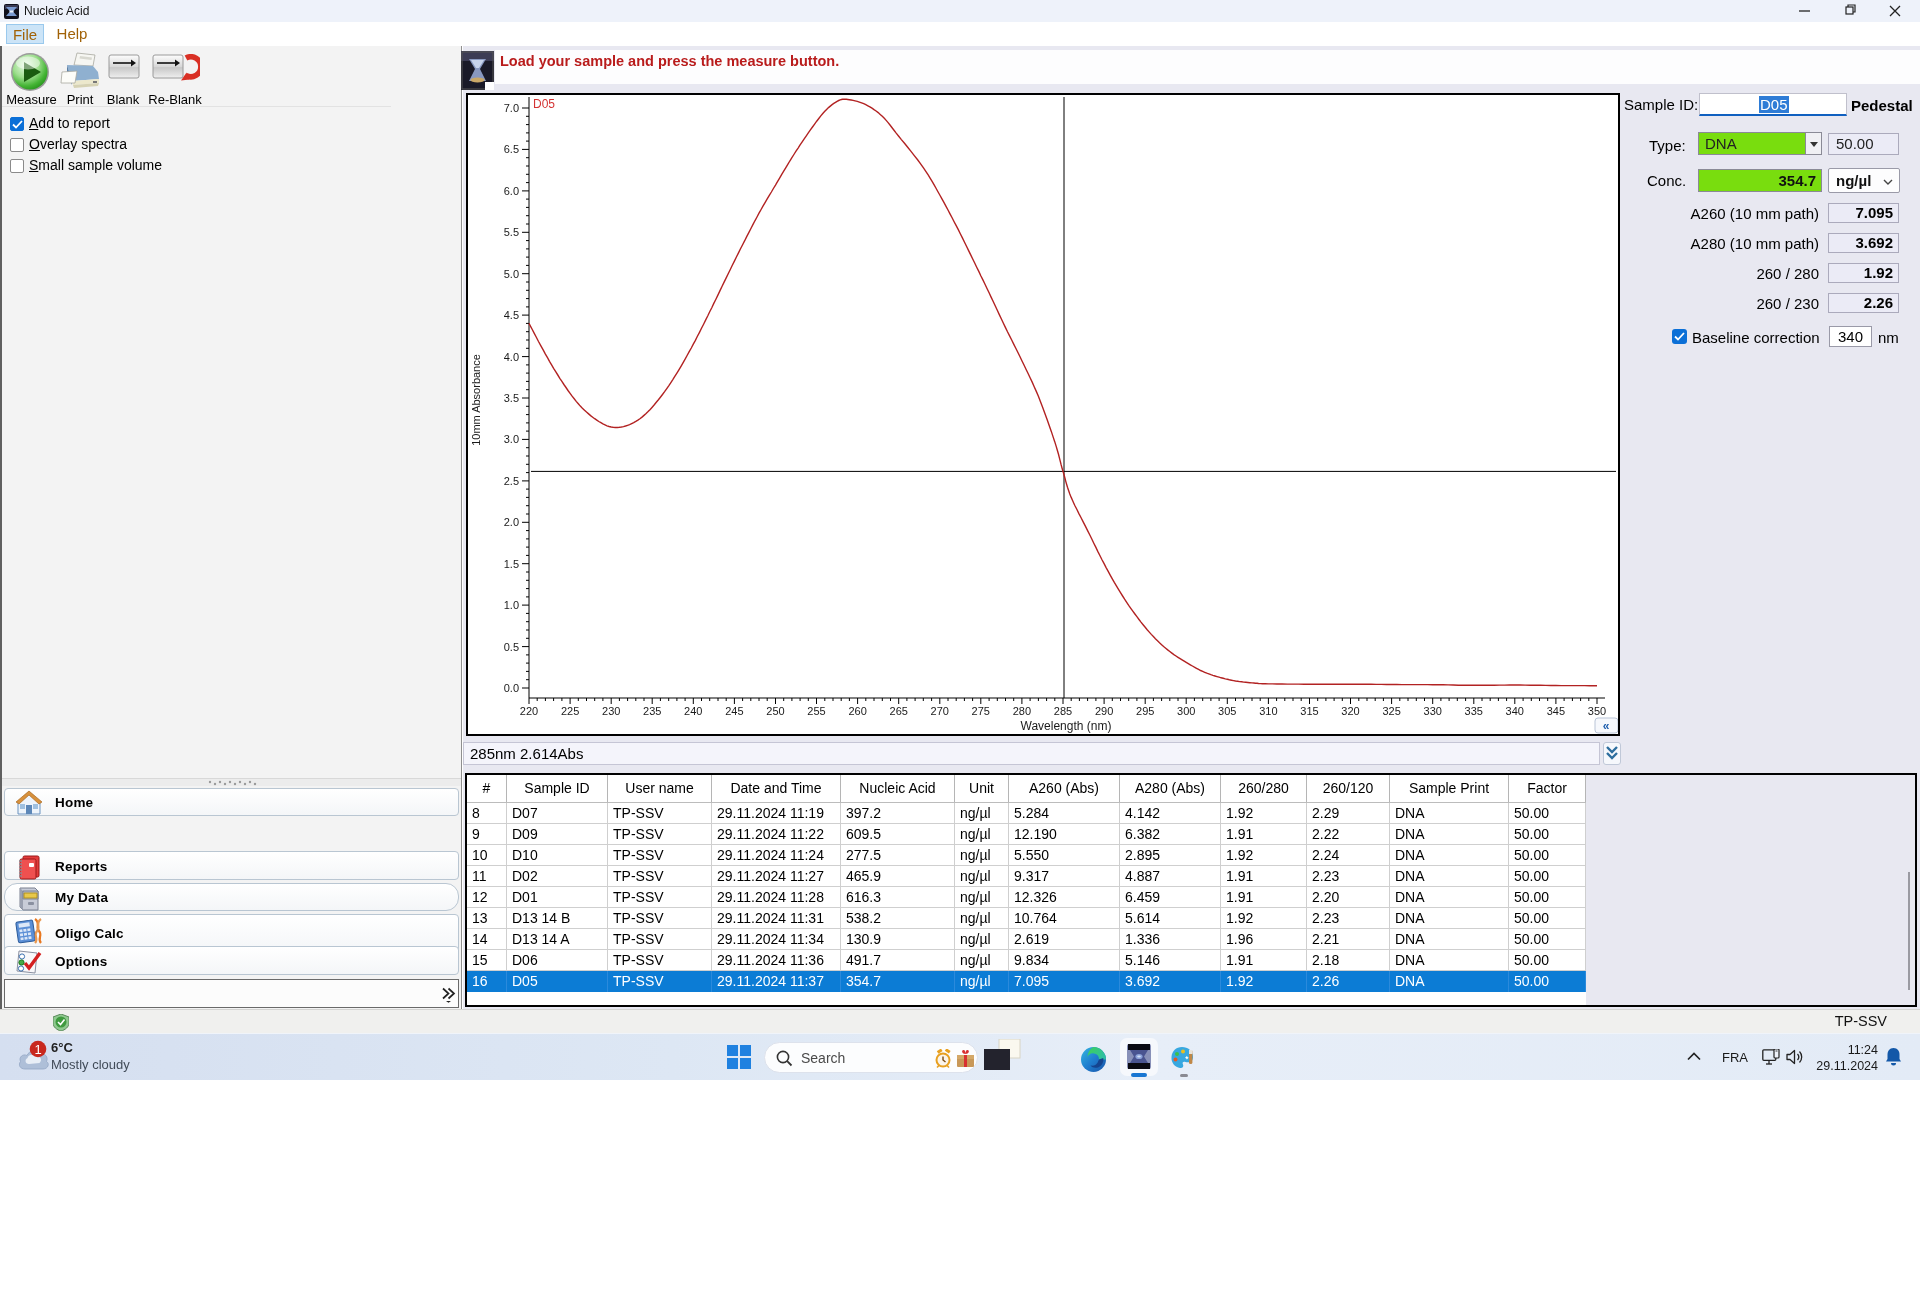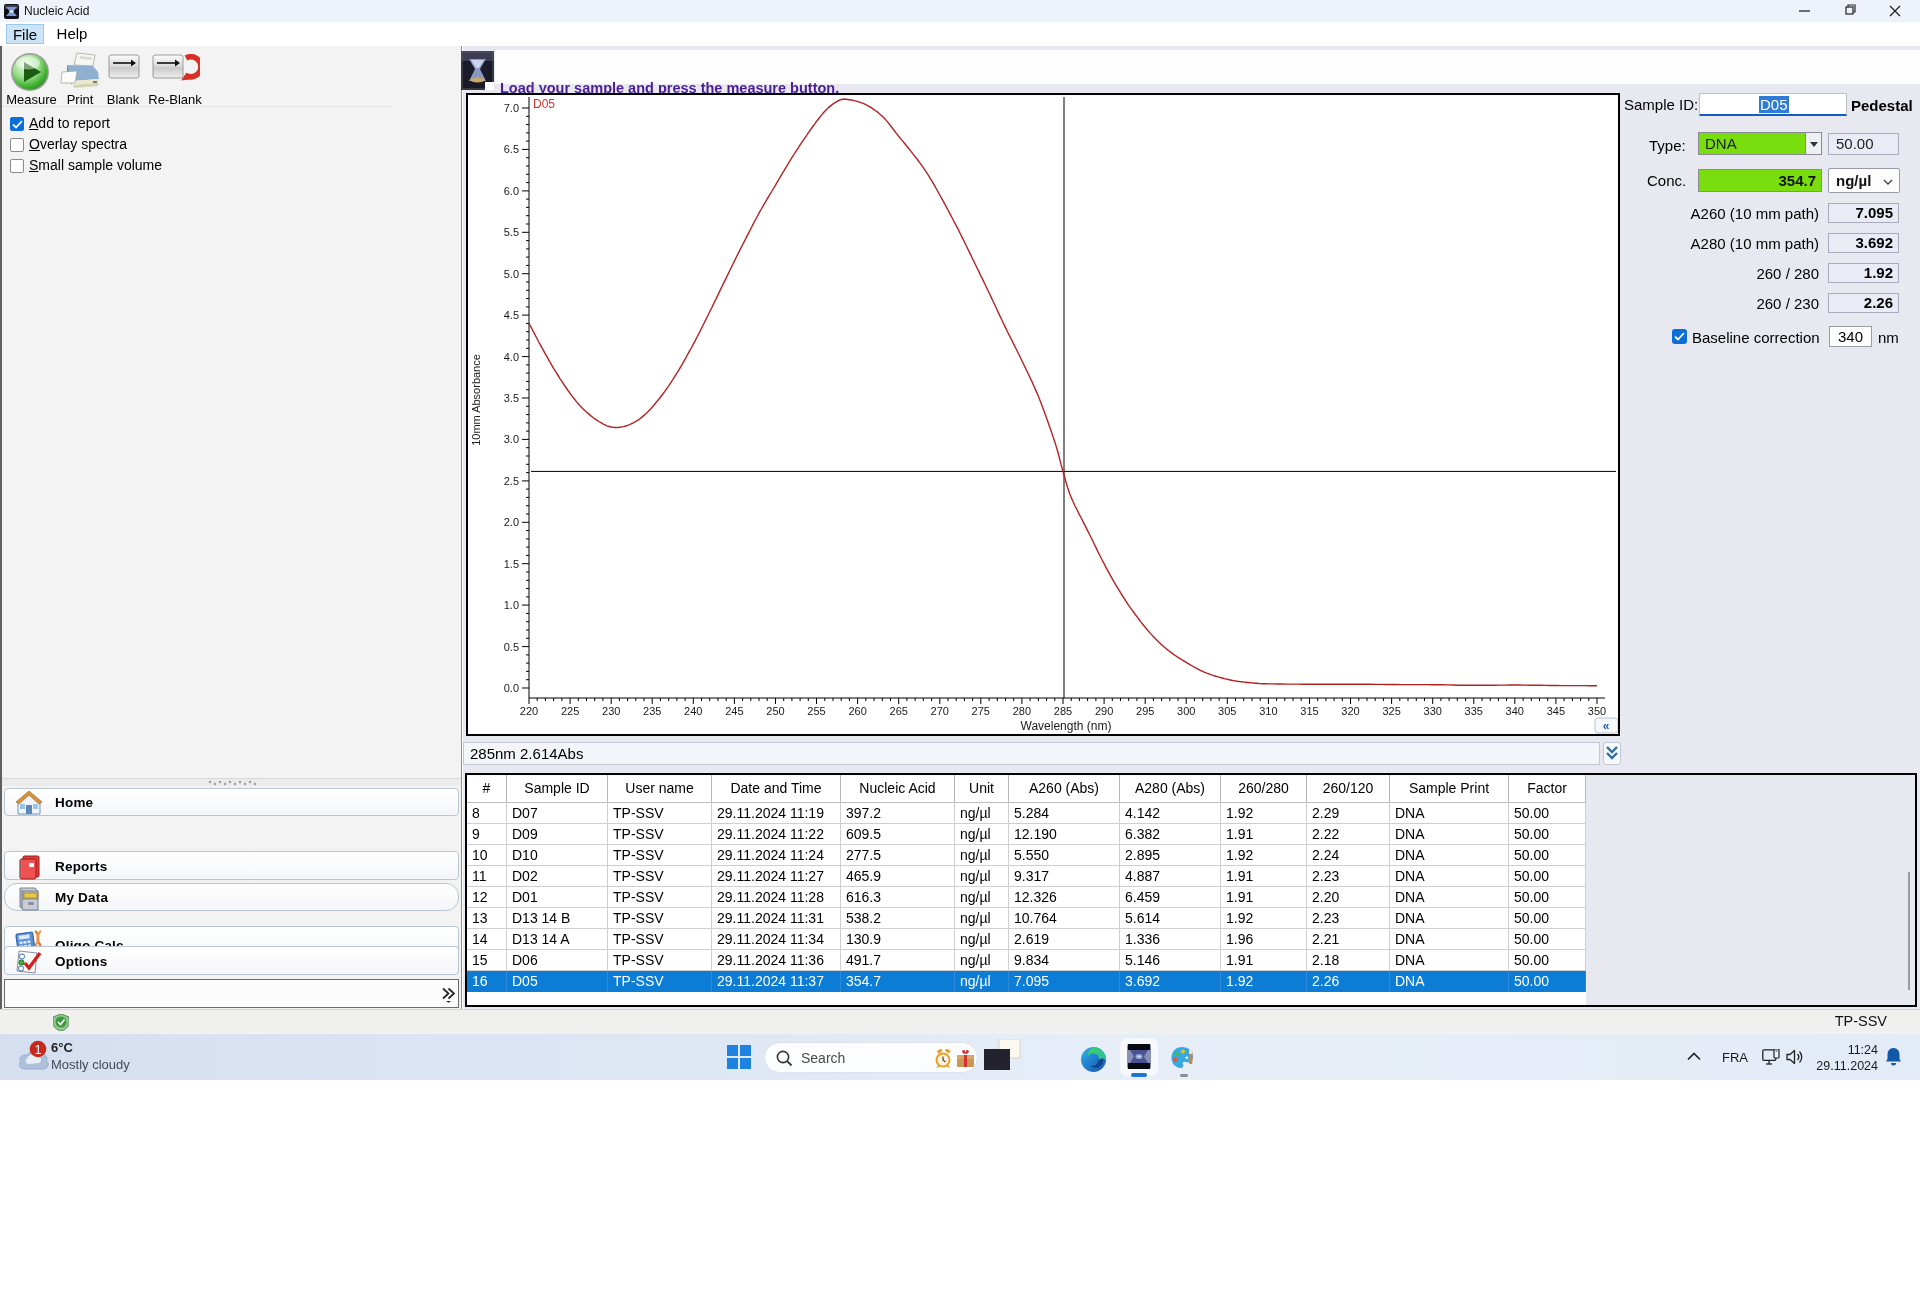--- a/index.html
+++ b/index.html
@@ -1,35 +1,35 @@
 <!DOCTYPE html>
 <html><head>
 <meta charset="utf-8">
 <style>
 * { margin:0; padding:0; box-sizing:border-box; }
 html,body { width:1920px; height:1312px; background:#fff; font-family:"Liberation Sans", sans-serif; position:relative; overflow:hidden; }
 .abs { position:absolute; }
 #titlebar { left:0; top:0; width:1920px; height:22px; background:#eef2fa; }
 #titlebar .title { position:absolute; left:24px; top:4px; font-size:12px; color:#111; }
 #menubar { left:0; top:22px; width:1920px; height:24px; background:#fff; }
-.menuitem { position:absolute; top:2px; height:20px; line-height:20px; font-size:15px; color:#000000; text-align:center; }
+.menuitem { position:absolute; top:2px; height:20px; line-height:20px; font-size:15px; color:#a16207; text-align:center; }
 #leftpanel { left:0; top:46px; width:462px; height:963px; background:#f3f3f3; border-right:1px solid #8f8f8f; border-left:2px solid #606060; }
 #toolbar { position:absolute; left:0; top:0; width:389px; height:61px; border-bottom:1px solid #e2e2e2; }
 .tlabel { position:absolute; top:46px; font-size:13px; color:#000; text-align:center; white-space:nowrap; }
 .cbrow { position:absolute; left:8px; font-size:14px; color:#000; }
 .cb { position:absolute; width:14px; height:14px; border:1px solid #8a8a8a; border-radius:2px; background:#fff; }
 .cbchecked { background:#0b6fd7; border-color:#0b6fd7; }
 .cbtext { position:absolute; left:19px; top:-2px; white-space:nowrap; }
 .u { text-decoration:underline; }
 .navitem { position:absolute; left:2px; width:455px; background:linear-gradient(#ffffff,#f4f6f8); border:1px solid #b9c6d2; border-radius:4px; }
 .navitem .nlabel { position:absolute; left:50px; top:50%; transform:translateY(-50%); font-size:13.5px; font-weight:bold; color:#000; letter-spacing:0.2px; }
 .navsel { background:#cde5f7; border:1px solid #4a90c8; }
 #main { left:463px; top:46px; width:1457px; height:963px; background:#e8e8f1; }
 #loadbar { position:absolute; left:32px; top:4px; width:1425px; height:34px; background:#fdfdfe; }
-#loadtext { position:absolute; left:37px; top:9px; font-size:14.5px; font-weight:bold; color:#4c1d95;margin-top:27px; }
+#loadtext { position:absolute; left:37px; top:9px; font-size:14.5px; font-weight:bold; color:#b91c1c; }
 #chartbox { position:absolute; left:3px; top:47px; width:1154px; height:643px; background:#fff; border:2px solid #000; }
 #statusbar285 { position:absolute; left:0px; top:696px; width:1137px; height:23px; background:#f4f4fb; border:1px solid #c5c5d5; font-size:15px; color:#000; line-height:21px; padding-left:6px; }
 #dblarrow { position:absolute; left:1140px; top:696px; width:18px; height:23px; background:#f6f8fc; border:1px solid #c0c8d8; border-radius:3px; }
 #tablebox { position:absolute; left:2px; top:727px; width:1452px; height:234px; background:#e8e8f1; border:2px solid #000; }
 #tablewhite { position:absolute; left:0; top:0; width:1119px; height:230px; background:#fff; }
 .hcell { position:absolute; top:0; height:27px; border-right:1px solid #b5b5b5; font-size:14px; color:#000; text-align:center; line-height:27px; background:#fff; }
 .trow { position:absolute; left:0; height:21px; width:1119px; }
 .tcell { position:absolute; top:0; height:21px; border-right:1px solid #cfcfcf; font-size:14px; line-height:20px; padding-left:5px; color:#000; white-space:nowrap; overflow:hidden; }
 .rowsel { background:#0c7cd5; }
 .rowsel .tcell { color:#fff; border-right-color:#2b8adc; }
@@ -179,21 +179,21 @@
   <div class="navitem" style="top:837px;height:28px;border-radius:13px;">
     <svg class="abs" style="left:10px;top:1px" width="28" height="26" viewBox="0 0 28 26">
       <path d="M5 3 L20 3 L23 6 L23 25 L8 25 L5 22 Z" fill="#c8ccd8" stroke="#7a8090"></path>
       <path d="M5 3 L8 6 L8 25 L5 22 Z" fill="#9aa0b0"></path>
       <path d="M8 6 L23 6 L23 14 L8 14 Z" fill="#b8bdcc" stroke="#7a8090"></path>
       <path d="M9 8 L22 8 L22 13 L9 13 Z" fill="#e8c84a" stroke="#b09020"></path>
       <rect x="13" y="17" width="6" height="3" rx="1" fill="#8a90a0"></rect>
     </svg>
     <span class="nlabel">My Data</span>
   </div>
-  <div class="navitem" style="top:868px;height:38px;margin-top:12px;">
+  <div class="navitem" style="top:868px;height:38px;">
     <svg class="abs" style="left:10px;top:2px" width="28" height="27" viewBox="0 0 28 27">
       <rect x="2" y="4" width="17" height="21" rx="2" fill="#5b8fd6" stroke="#2a5a9a" transform="rotate(-8 10 14)"></rect>
       <rect x="4.5" y="6" width="11" height="4" fill="#dce8f8" transform="rotate(-8 10 14)"></rect>
       <g fill="#dce8f8" transform="rotate(-8 10 14)">
         <rect x="4.5" y="12" width="3" height="2.6"></rect>
           <rect x="8.5" y="12" width="3" height="2.6"></rect>
           <rect x="12.5" y="12" width="3" height="2.6"></rect>
         <rect x="4.5" y="16" width="3" height="2.6"></rect>
           <rect x="8.5" y="16" width="3" height="2.6"></rect>
           <rect x="12.5" y="16" width="3" height="2.6"></rect>

